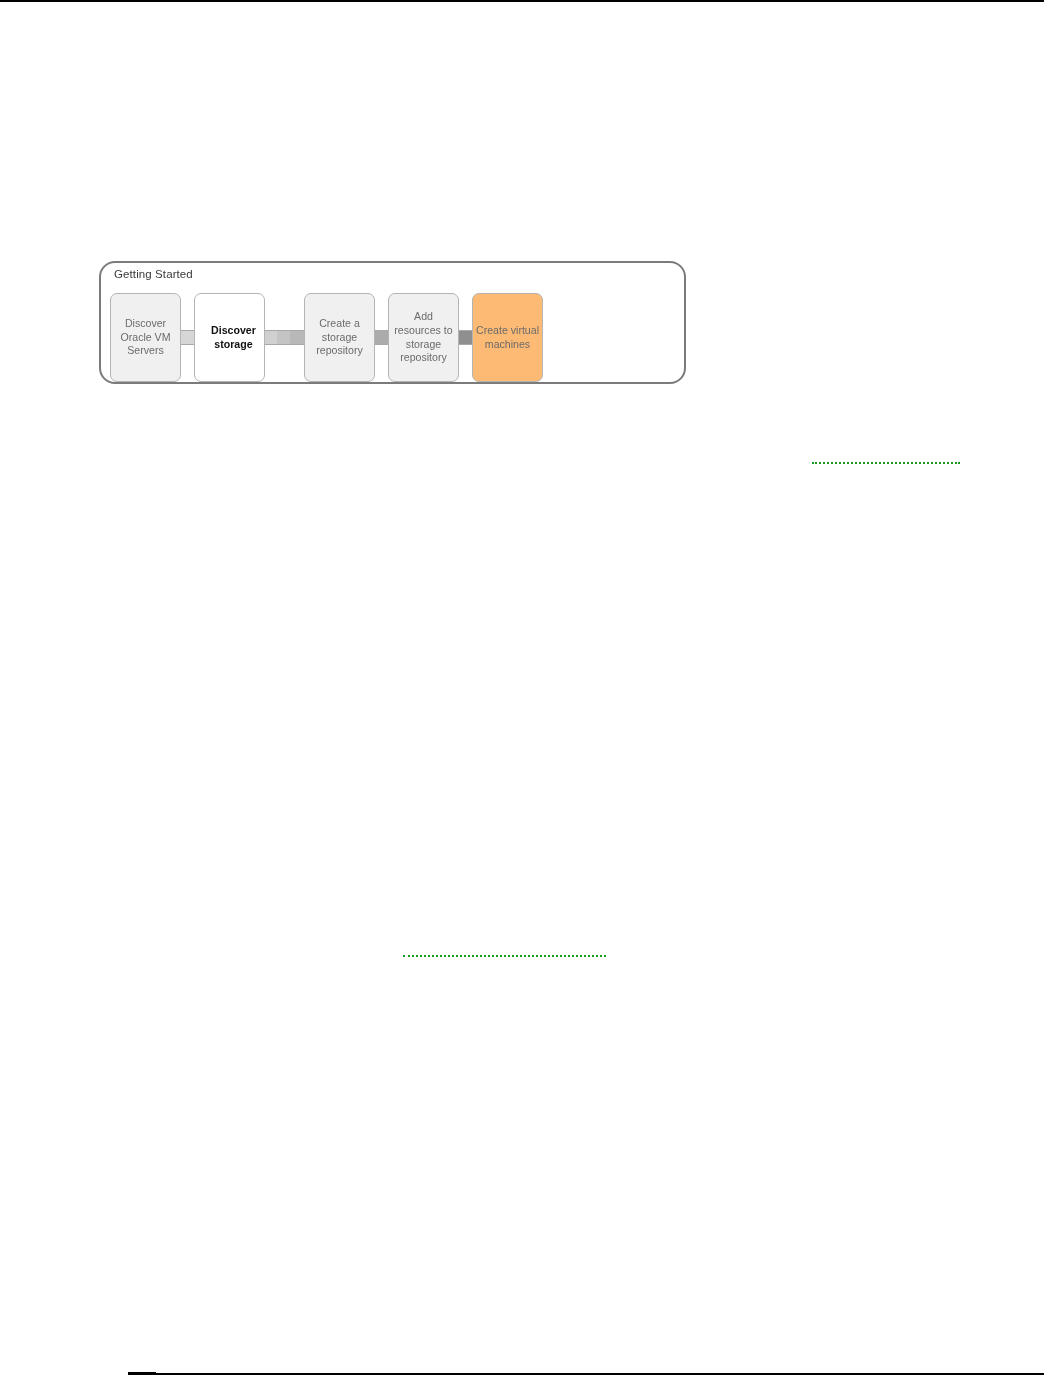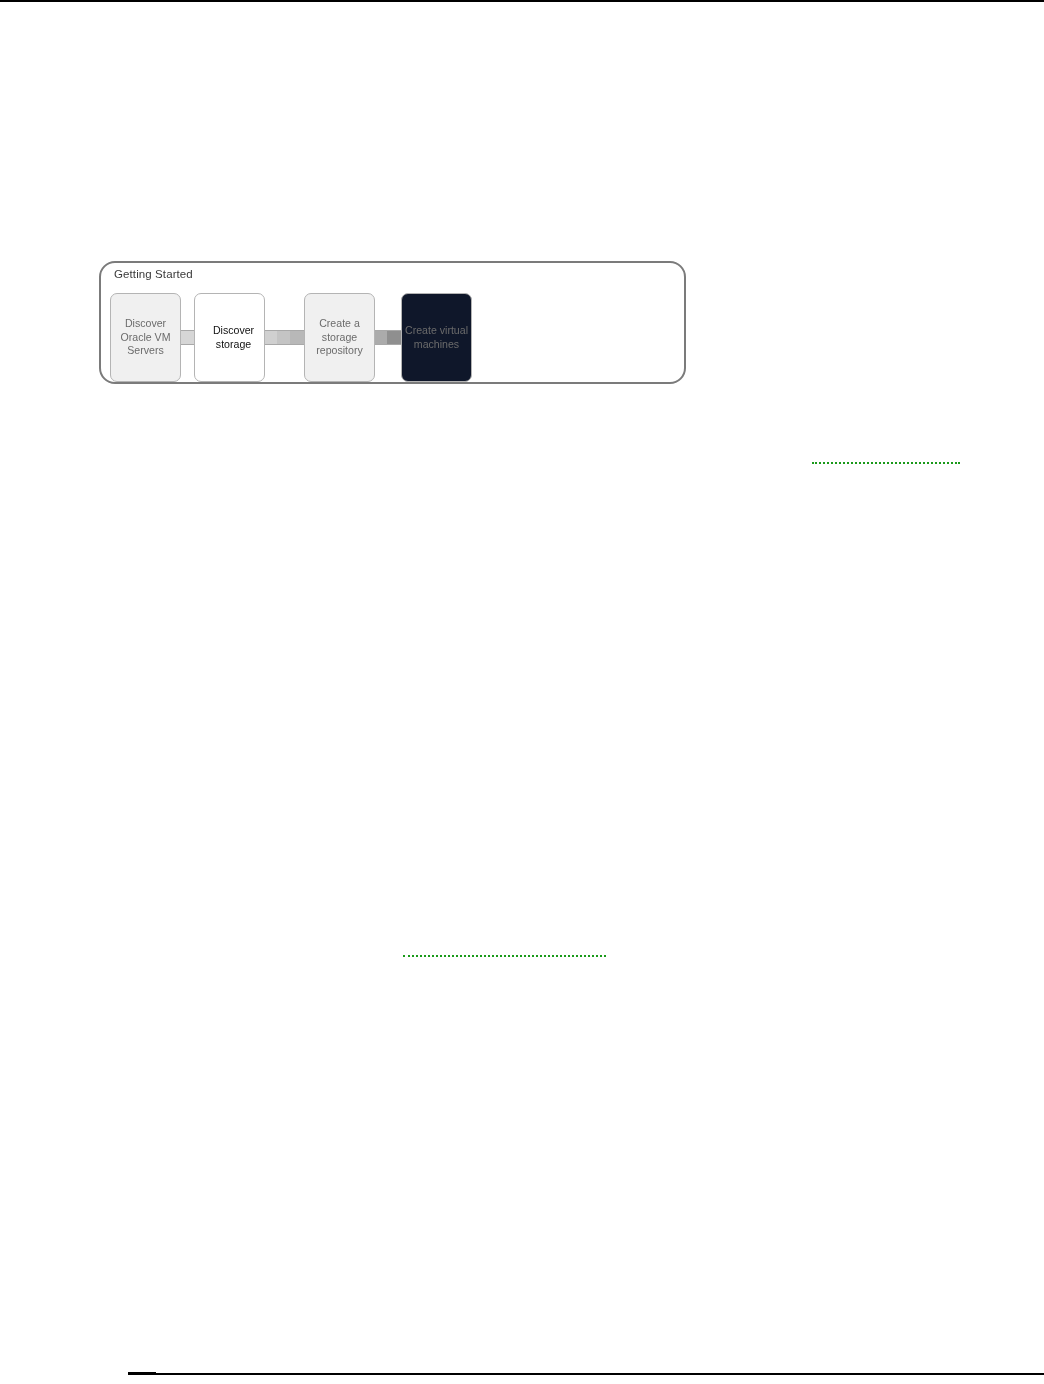--- a/index.html
+++ b/index.html
@@ -91,21 +91,21 @@
     text-align: center;
     font-size: 10.6px;
     line-height: 13.6px;
     color: #6b6b6b;
     z-index: 2;
   }
   .step-box.active {
     background: #ffffff;
     border-color: #b4b4b4;
     color: #111111;
-    font-weight: normal;
+    font-weight: bold;
     padding-left: 8px;
   }
   .step-box .step-label {
     display: block;
     padding: 0 3px;
   }
 
   
   .connector {
     position: relative;
@@ -163,24 +163,27 @@
 
 
     <div class="connector" style="background: rgb(184, 184, 184);"></div>
 
     <div class="step-box" style="background: rgb(240, 240, 240); color: rgb(107, 107, 107); border-color: rgb(180, 180, 180);">
       <span class="step-label">Create a storage repository</span>
     </div>
 
     <div class="connector" style="background: rgb(171, 171, 171);"></div>
 
+    <div class="step-box" style="background: rgb(240, 240, 240); color: rgb(107, 107, 107); border-color: rgb(180, 180, 180);">
+      <span class="step-label">Add resources to storage repository</span>
+    </div>
 
     <div class="connector" style="background: rgb(143, 143, 143);"></div>
 
-    <div class="step-box" style="background: #0f172a; color: rgb(107, 107, 107); border-color: rgb(180, 180, 180);">
+    <div class="step-box" style="background: #fdba74; color: rgb(107, 107, 107); border-color: rgb(180, 180, 180);">
       <span class="step-label">Create virtual machines</span>
     </div>
 
   </div>
 </div>
 
 <div class="dotted-rule" id="dotted-rule-1" style="border-top-color: rgb(26, 154, 26);"></div>
 <div class="dotted-rule" id="dotted-rule-2" style="border-top-color: rgb(26, 154, 26);"></div>
 
 <div class="page-rule-bottom-thin"></div>

